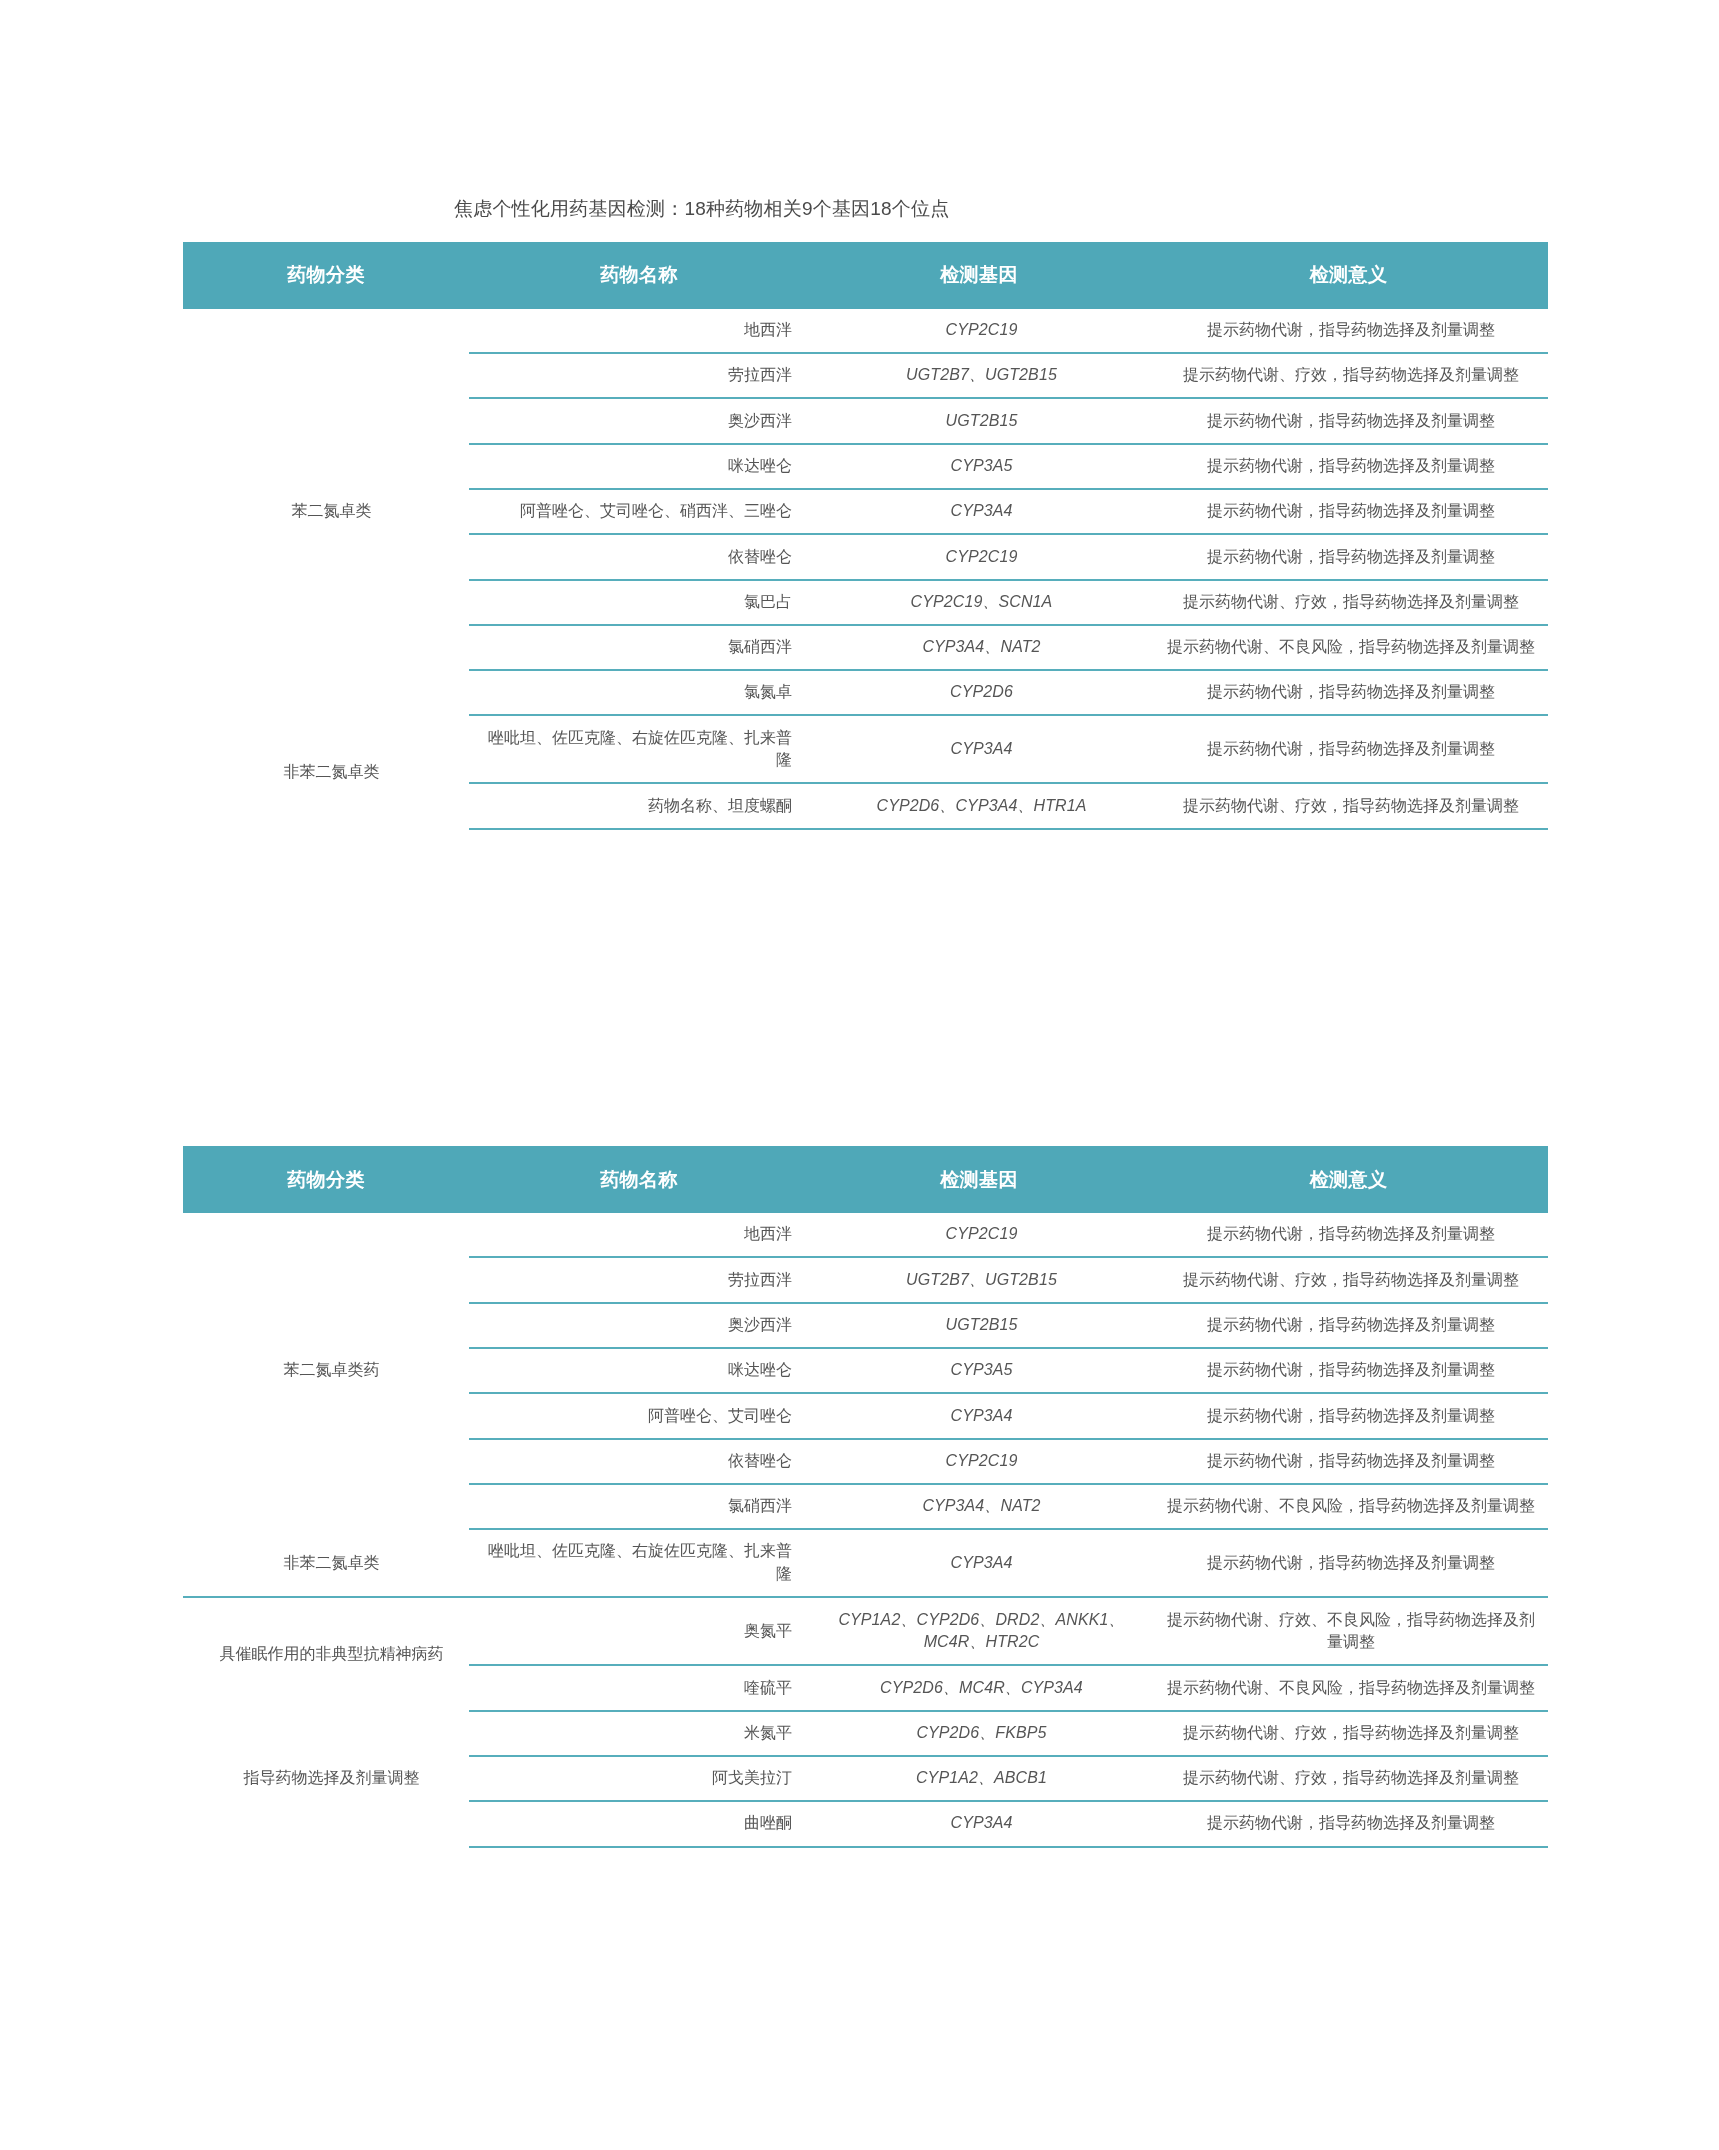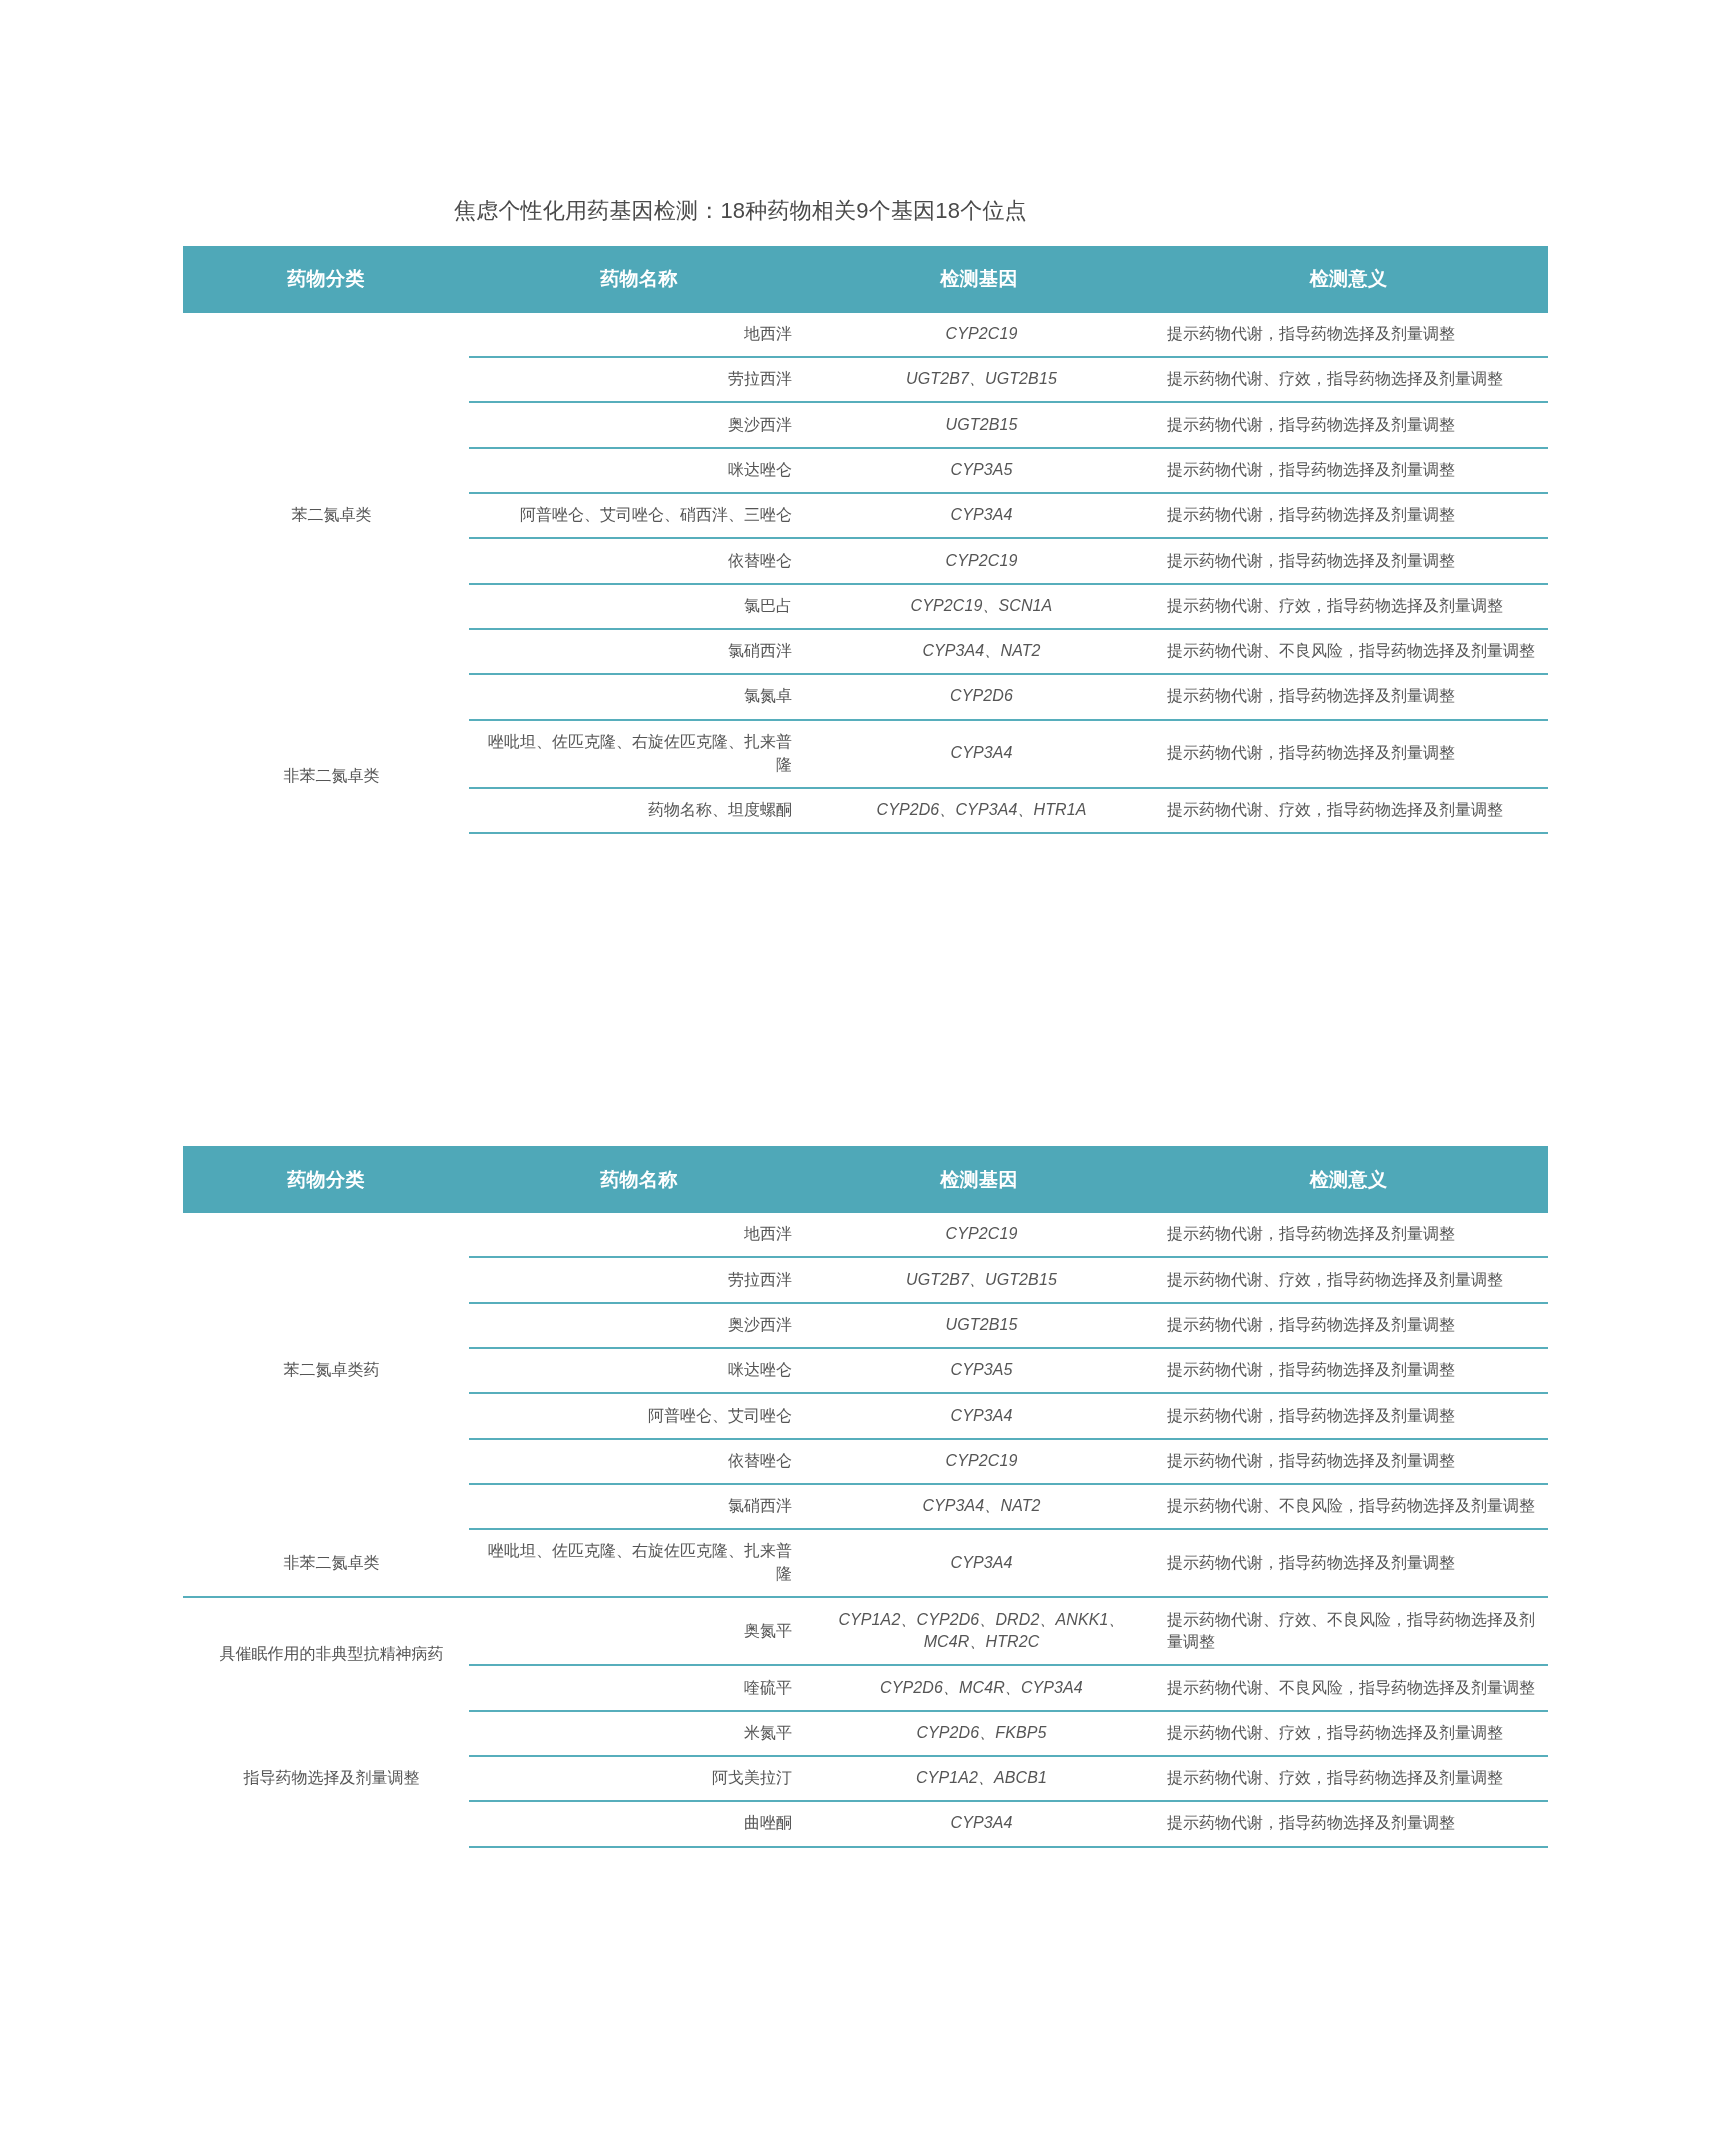--- a/index.html
+++ b/index.html
@@ -25,21 +25,21 @@
   
   .section {
     position: absolute;
     left: 183px;
     width: 1365px;
   }
   #section-anxiety { top: 196px; }
   #section-sedative { top: 1146px; }
 
   .section-title {
-    font-size: 22px;
+    font-size: 19px;
     line-height: 1.35;
     color: #4a4a4a;
     letter-spacing: 0.2px;
     padding-left: 271px;
     margin: 0 0 20px 0;
     white-space: nowrap;
     font-weight: normal;
   }
 
   
@@ -86,21 +86,21 @@
     padding-right: 17px;
   }
   td.gene {
     text-align: center;
     padding-left: 18px;
     padding-right: 13px;
     font-style: italic;
     letter-spacing: 0.1px;
   }
   td.mean {
-    text-align: left;
+    text-align: center;
     padding-left: 18px;
     padding-right: 13px;
   }
 
   
   tr.sep-inner td.cat { border-bottom: 2.2px solid transparent; }
   tr.sep-inner td.drug,
   tr.sep-inner td.gene,
   tr.sep-inner td.mean { border-bottom: 2.2px solid #57aebc; }
 

